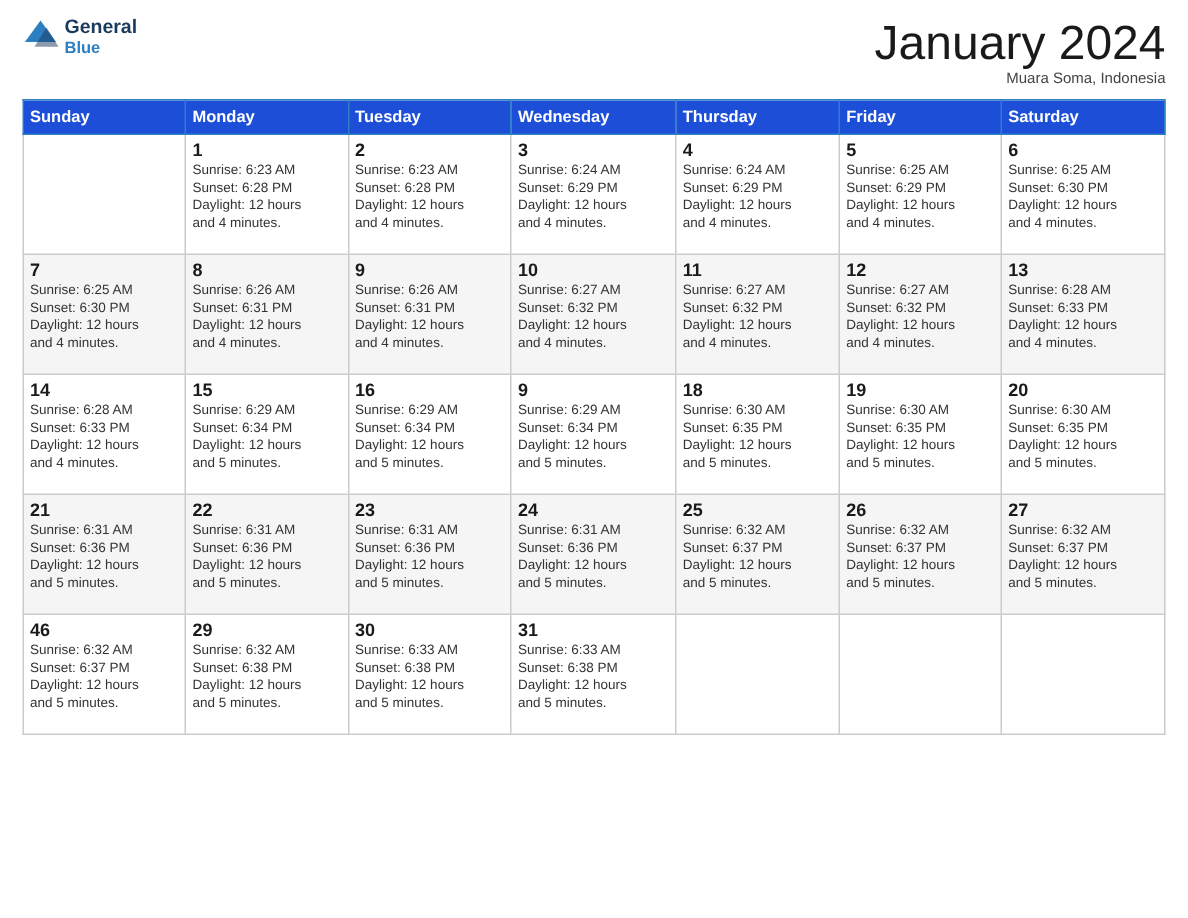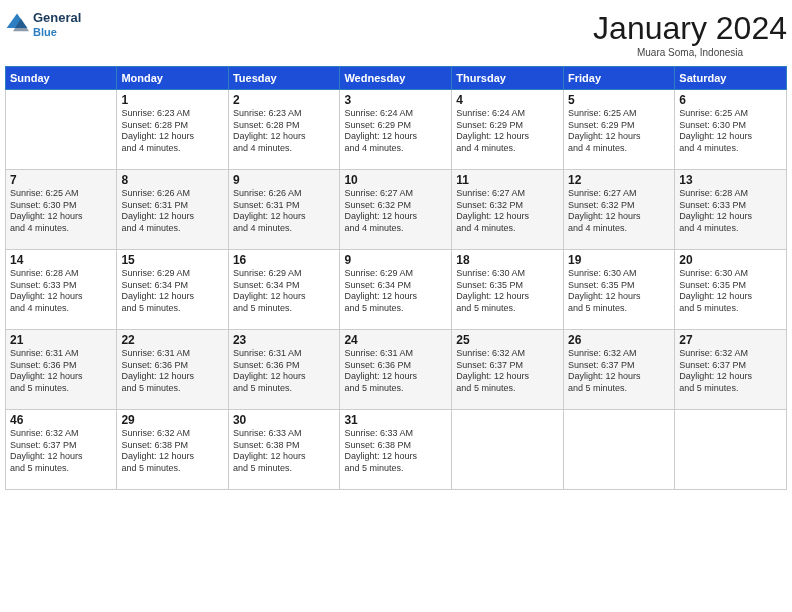--- a/index.html
+++ b/index.html
@@ -6,40 +6,40 @@
     body {
       font-family: Arial, sans-serif;
       background: #fff;
       width: 792px;
       height: 612px;
       overflow: hidden;
     }
     .page {
       width: 792px;
       height: 612px;
-      padding: 10px 5px;
+      padding: 10px 15px;
       background: #fff;
     }
     .header {
       display: flex;
       justify-content: space-between;
       align-items: flex-start;
       margin-bottom: 8px;
     }
     .logo {
       display: flex;
       align-items: center;
       gap: 4px;
     }
     .logo-icon {
       width: 24px;
       height: 24px;
     }
     .title-area {
-      text-align: center;
+      text-align: right;
     }
     .month-title {
       font-size: 32px;
       font-weight: normal;
       color: #1a1a1a;
     }
     .location-title {
       font-size: 10px;
       color: #444;
     }

